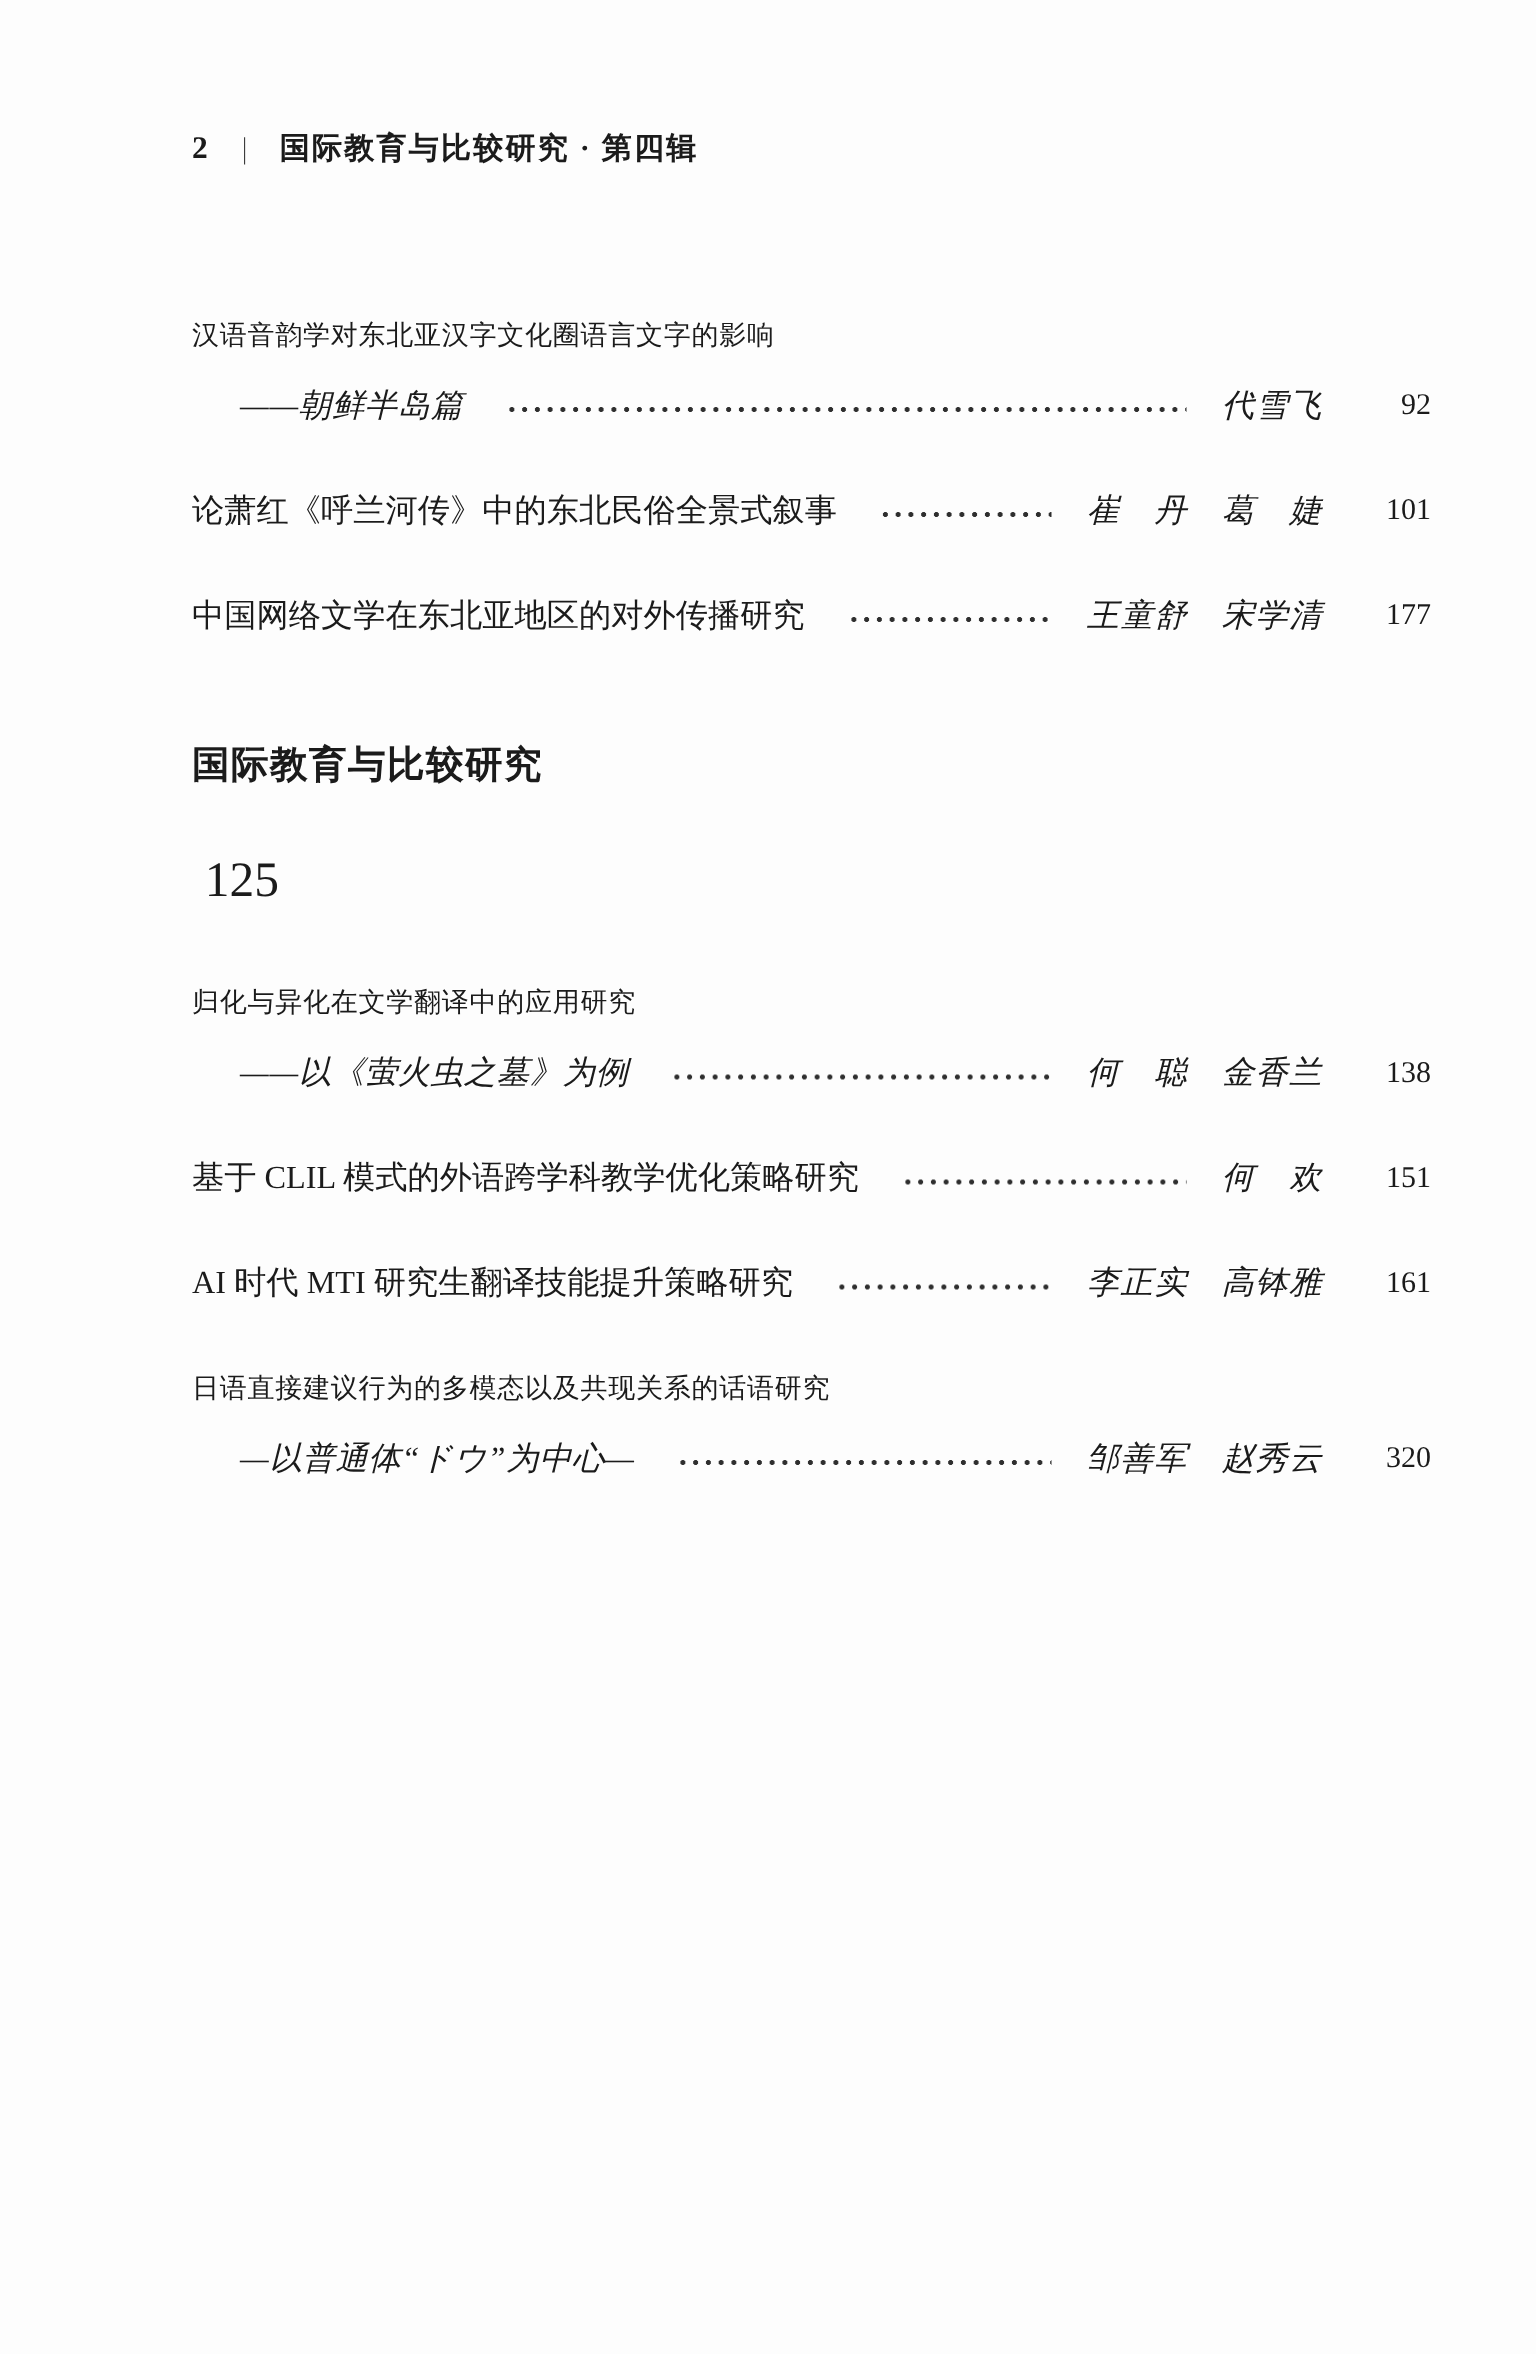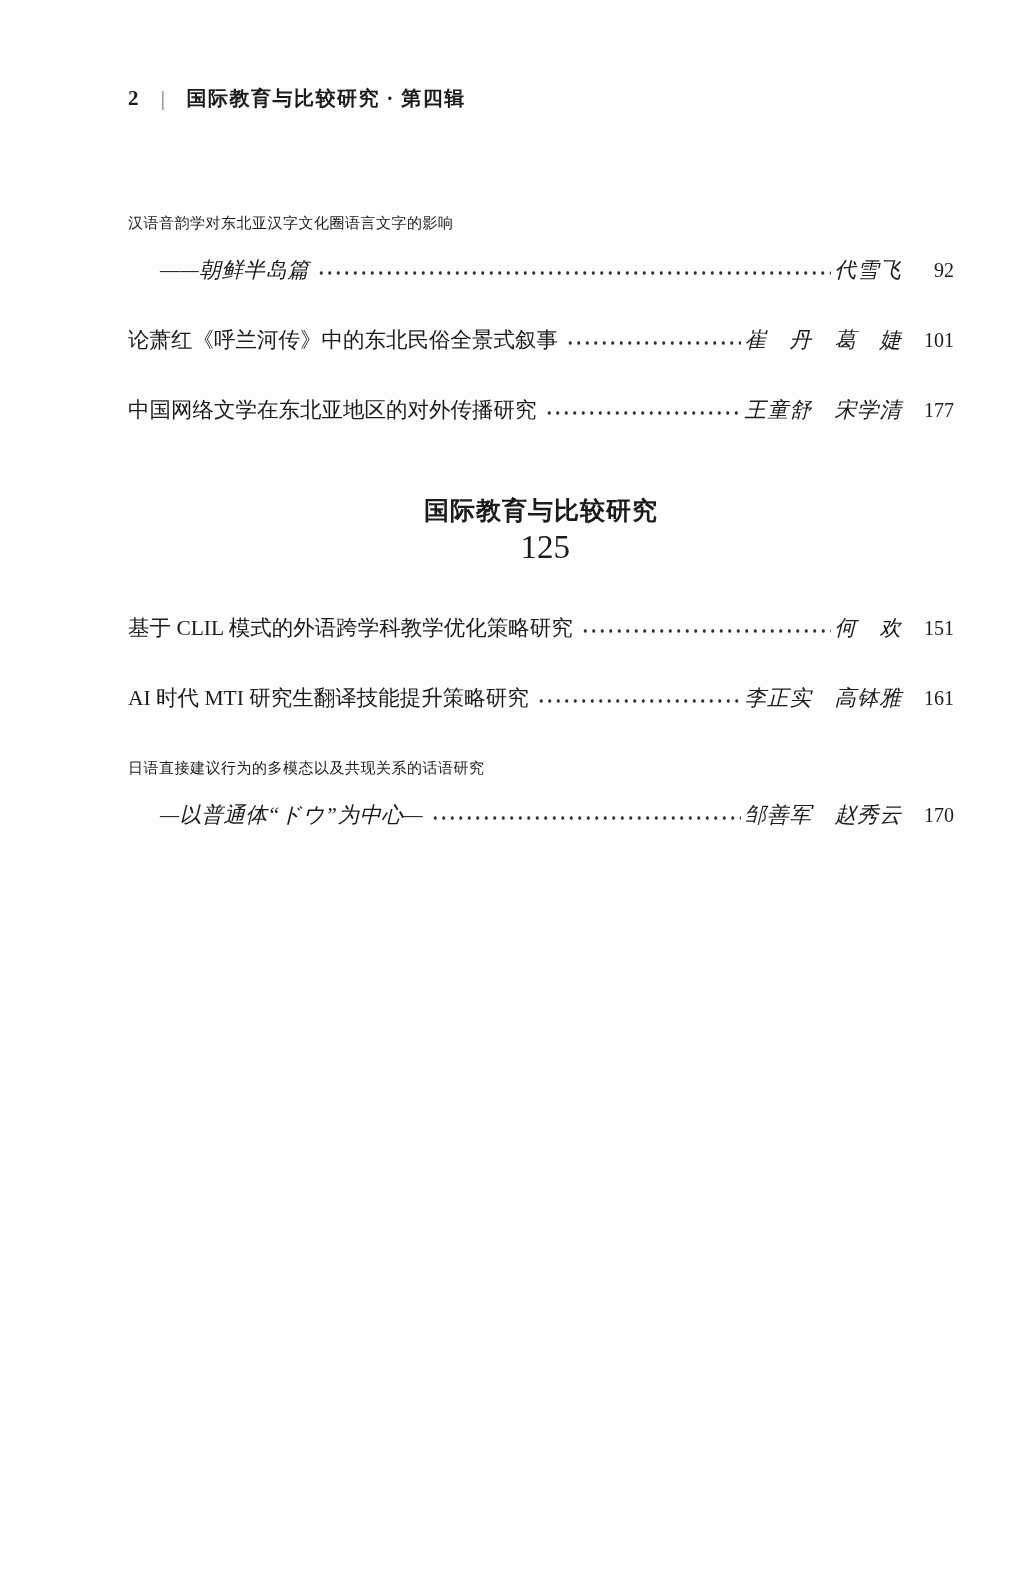--- a/index.html
+++ b/index.html
@@ -25,29 +25,30 @@
     font-size: 20px;
     font-weight: 700;
     margin-bottom: 96px;
   }
   .running-head .folio { font-size: 21px; font-weight: 600; }
   .running-head .divider { font-weight: 300; color: #2d2d2d; transform: scaleX(.7); }
   .running-head .book-title { letter-spacing: 1.5px; }
   
   .entry { margin-bottom: 40px; }
   .entry-title {
-    font-size: 15px;
+    font-size: 18px;
     line-height: 30px;
     letter-spacing: .5px;
   }
   .toc-line {
     display: flex;
-    align-items: center;
+    align-items: flex-start;
     font-size: 21.5px;
     line-height: 30px;
+    gap: 20px;
   }
   .sub-line { margin-top: 17px; padding-left: 32px; }
   .kai { font-style: italic; letter-spacing: .5px; }
   .authors { font-style: italic; white-space: nowrap; letter-spacing: 1px; }
   .pagenum {
     min-width: 46px;
     margin-left: 6px;
     text-align: right;
     white-space: nowrap;
     font-size: 20px;
@@ -116,20 +117,29 @@
 
   <div class="entry section-row">
     <div class="toc-line">
       <span class="section-title">国际教育与比较研究</span>
       <span class="leader bold-dots"></span>
       <span class="pagenum">125</span>
     </div>
   </div>
 
 
+  <div class="entry">
+    <div class="entry-title">归化与异化在文学翻译中的应用研究</div>
+    <div class="toc-line sub-line">
+      <span class="kai">——以《萤火虫之墓》为例</span>
+      <span class="leader"></span>
+      <span class="authors">何　聪　金香兰</span>
+      <span class="pagenum">138</span>
+    </div>
+  </div>
 
   <div class="entry">
     <div class="toc-line">
       <span>基于 CLIL 模式的外语跨学科教学优化策略研究</span>
       <span class="leader"></span>
       <span class="authors">何　欢</span>
       <span class="pagenum">151</span>
     </div>
   </div>
 
@@ -141,17 +151,17 @@
       <span class="pagenum">161</span>
     </div>
   </div>
 
   <div class="entry">
     <div class="entry-title">日语直接建议行为的多模态以及共现关系的话语研究</div>
     <div class="toc-line sub-line">
       <span class="kai">—以普通体“ドウ”为中心—</span>
       <span class="leader"></span>
       <span class="authors">邹善军　赵秀云</span>
-      <span class="pagenum">170</span>
+      <span class="pagenum">320</span>
     </div>
   </div>
 
 </div>
 
 </body></html>

